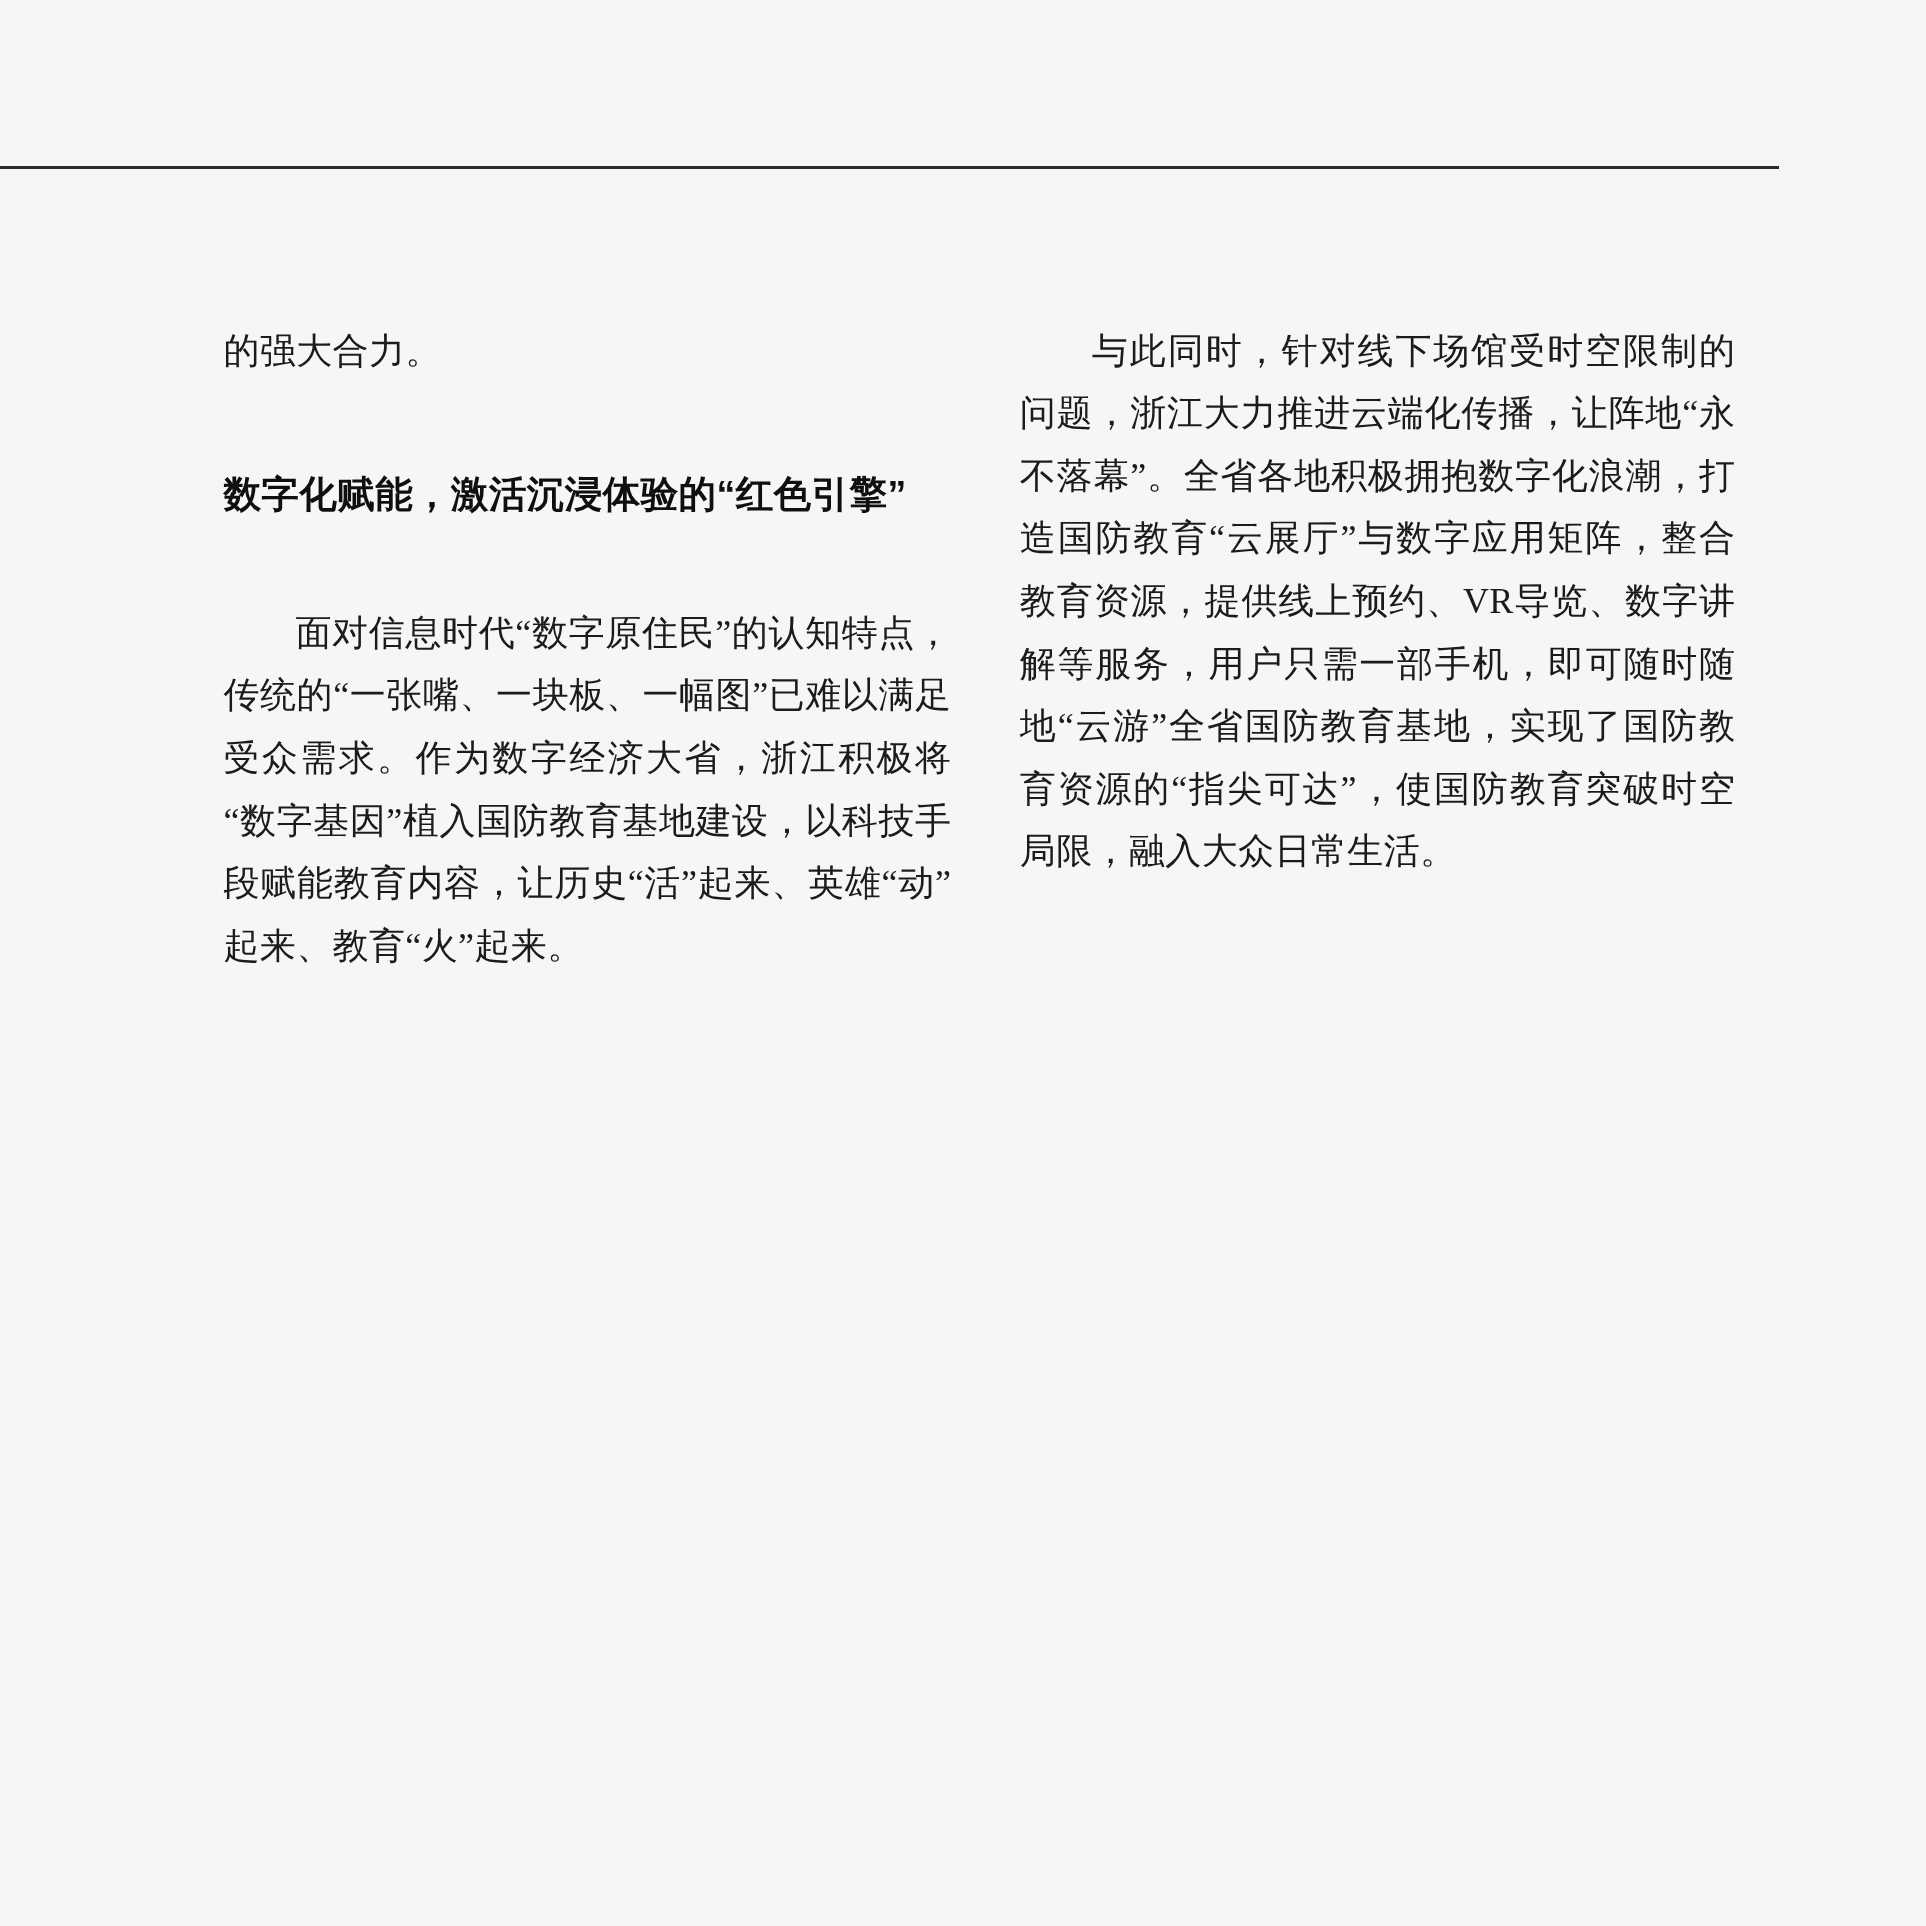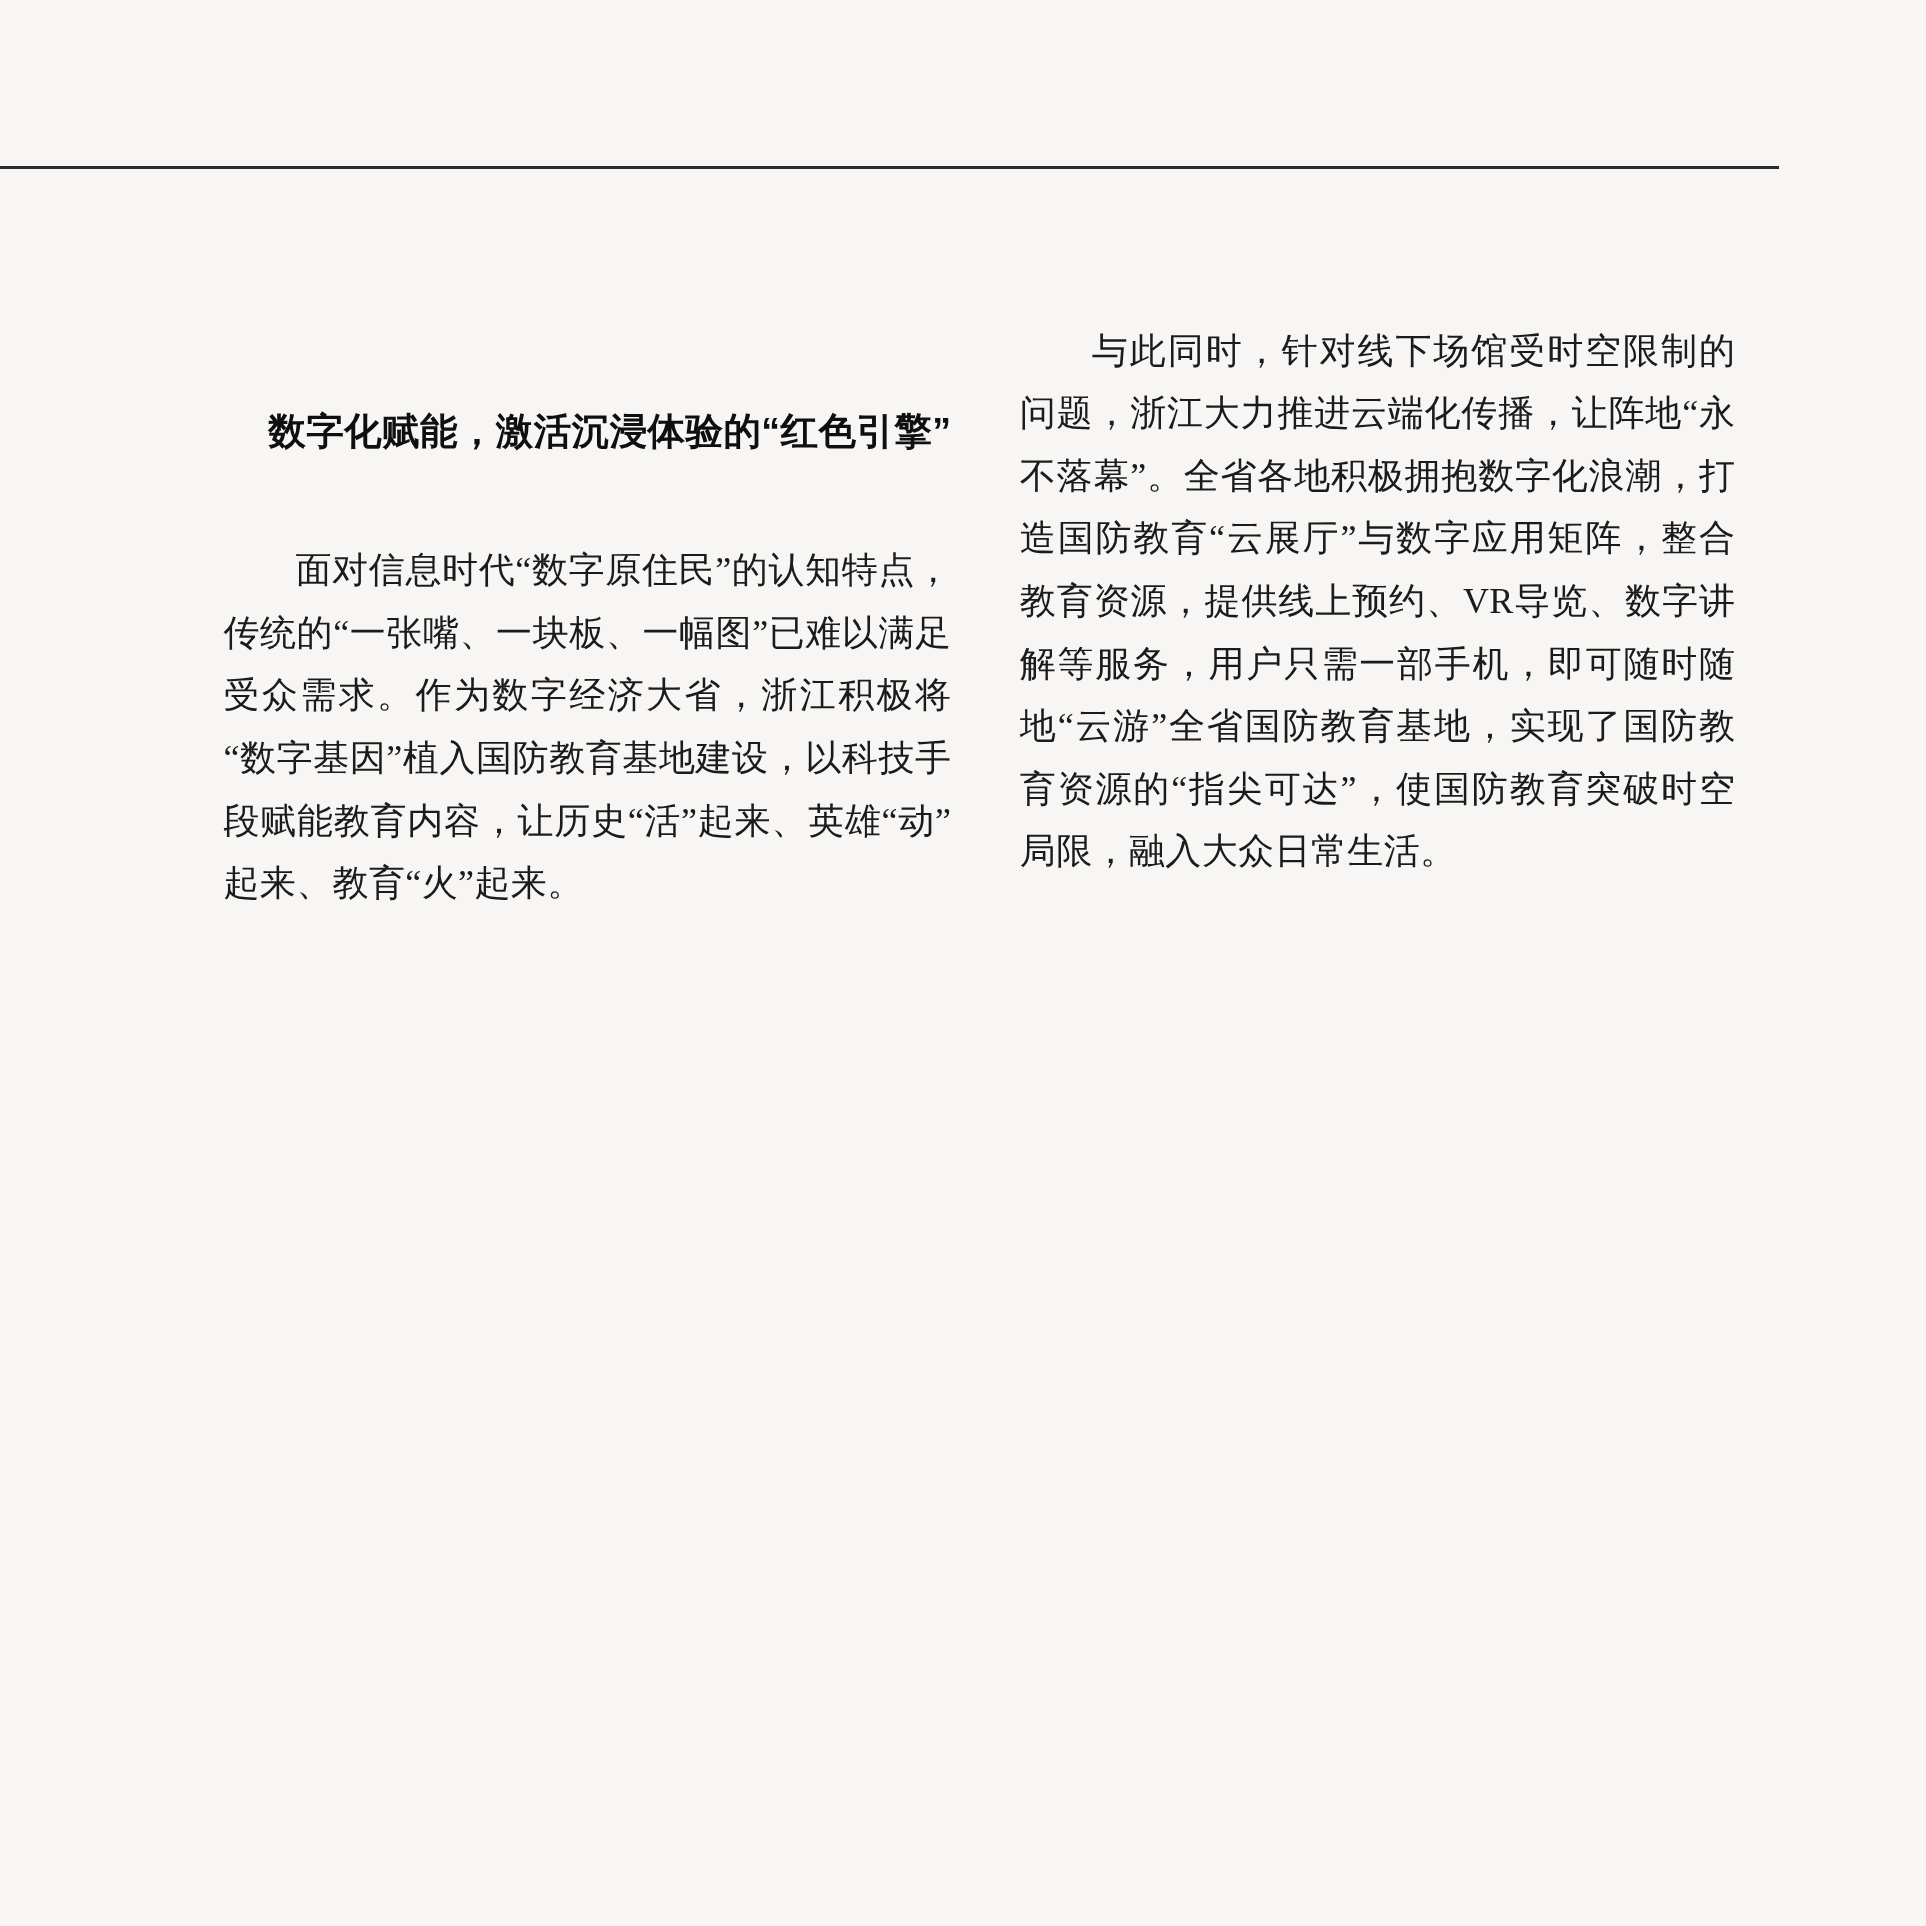--- a/index.html
+++ b/index.html
@@ -39,33 +39,34 @@
     text-indent: 2em;
     letter-spacing: 0.02vw;
   }
   .col p.no-indent { text-indent: 0; }
   .section-heading {
     margin: 4.5vw 0 4.3vw 0;
     font-family: "Liberation Sans", "DejaVu Sans", sans-serif;
     font-weight: 700;
     font-size: 1.95vw;
     line-height: 2.6vw;
-    text-align: right;
+    text-align: left;
     color: #0f0f0f;
     letter-spacing: 0.02vw;
   }
 </style>
 </head>
 <body>
 
 <div class="page">
 
   <div class="top-rule"></div>
 
   <div class="col col-left">
+    <p class="no-indent">的强大合力。</p>
     <h2 class="section-heading">数字化赋能，激活沉浸体验的“红色引擎”</h2>
     <p>面对信息时代“数字原住民”的认知特点，传统的“一张嘴、一块板、一幅图”已难以满足受众需求。作为数字经济大省，浙江积极将“数字基因”植入国防教育基地建设，以科技手段赋能教育内容，让历史“活”起来、英雄“动”起来、教育“火”起来。</p>
 
   </div>
 
   <div class="col col-right">
     <p>与此同时，针对线下场馆受时空限制的问题，浙江大力推进云端化传播，让阵地“永不落幕”。全省各地积极拥抱数字化浪潮，打造国防教育“云展厅”与数字应用矩阵，整合教育资源，提供线上预约、VR导览、数字讲解等服务，用户只需一部手机，即可随时随地“云游”全省国防教育基地，实现了国防教育资源的“指尖可达”，使国防教育突破时空局限，融入大众日常生活。</p>
 
   </div>
 

